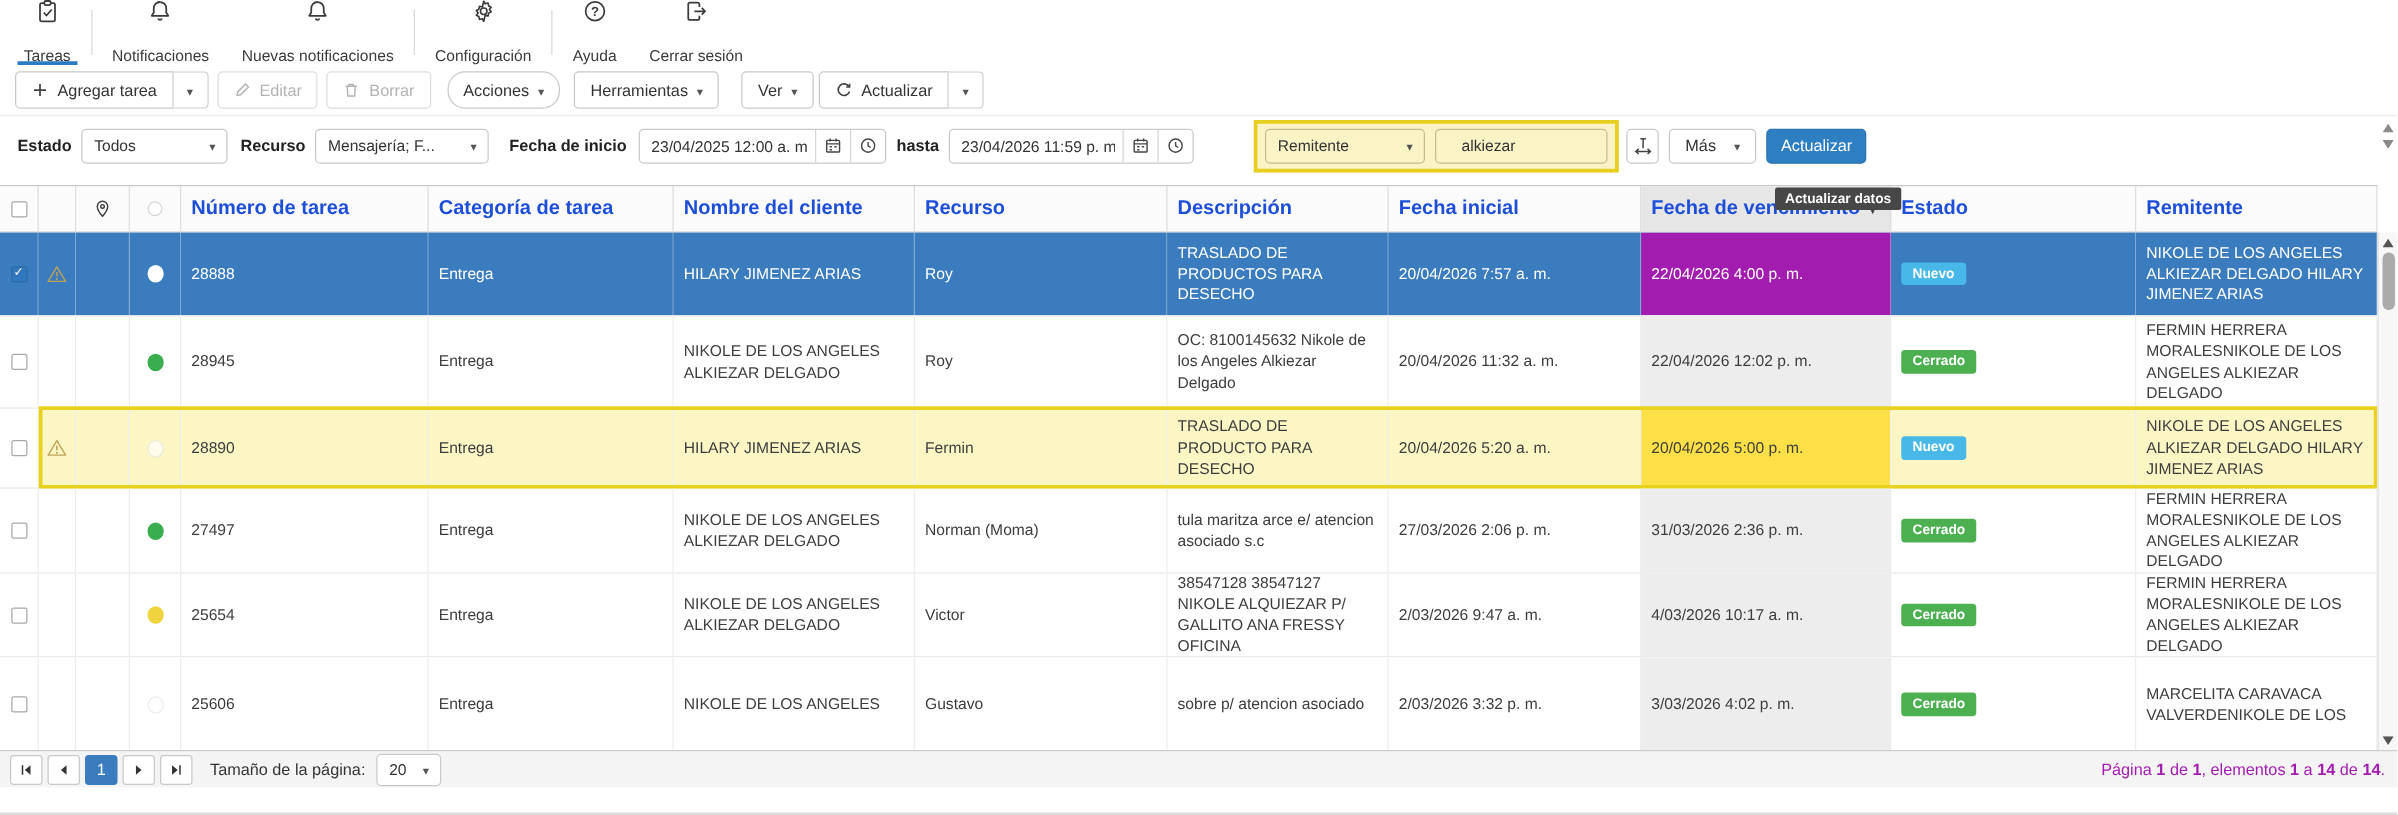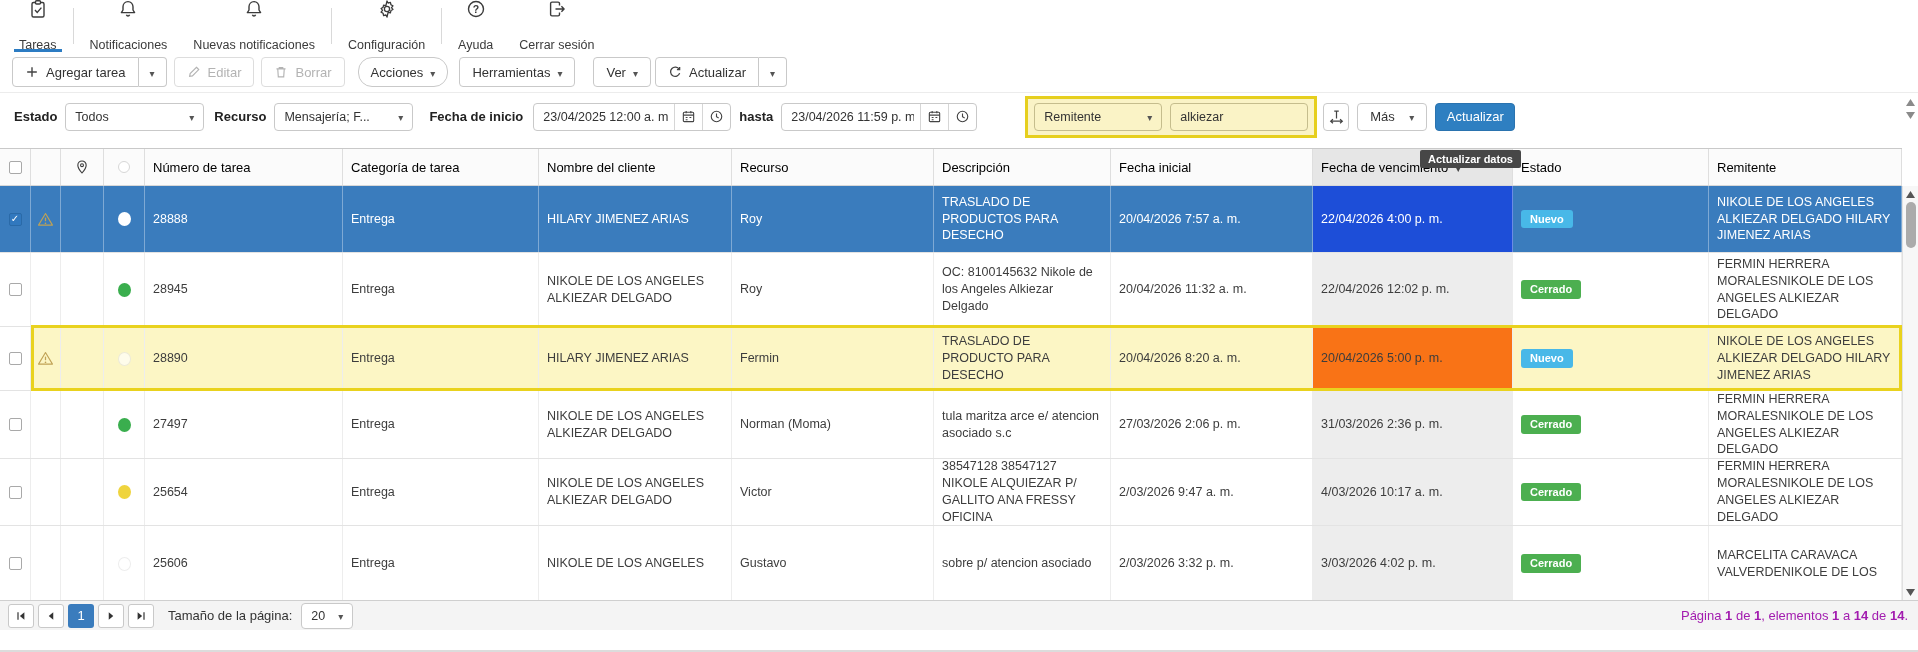--- a/index.html
+++ b/index.html
@@ -22,53 +22,53 @@
   .split { display:inline-flex; }
   .split .btn.main { border-radius:4px 0 0 4px; }
   .split .btn.caret-btn { border-radius:0 4px 4px 0; border-left:none; width:28px; padding:0; justify-content:center; }
   .caret::before { content:"▾"; font-size:10px; color:#555; line-height:1; }
   .btn .ic svg { display:block; }
 
   
   .filterbar { height:56px; display:flex; align-items:center; padding:0 0 8px 14px; border-top:1px solid #ececec; position:relative; }
   .flabel { font-size:13px; font-weight:bold; color:#222; white-space:nowrap; }
   .select { display:inline-flex; align-items:center; justify-content:space-between; height:28px; border:1px solid #c9c9c9; border-radius:4px; background:#fff; font-size:12.5px; padding:0 9px; cursor:pointer; }
-  .select.w-estado { width:139px; margin:0 10px 0 8px; }
+  .select.w-estado { width:117px; margin:0 10px 0 8px; }
   .select.w-recurso { width:139px; margin:16px 8px; }
   .dgroup { display:inline-flex; align-items:stretch; height:28px; border:1px solid #c9c9c9; border-radius:4px; background:#fff; overflow:hidden; }
   .dgroup input { border:none; outline:none; width:140px; padding:0 6px 0 9px; font-size:12.5px; font-family:inherit; color:#333; background:transparent; }
   .dgroup input.w2 { width:138px; }
   .dgroup .seg { width:28px; display:flex; align-items:center; justify-content:center; border-left:1px solid #d6d6d6; cursor:pointer; color:#444; }
   .lbl-hasta { margin:0 8px; }
   .lbl-fecha { margin:0 10px 0 8px; }
   .ywrap { display:flex; align-items:center; gap:8px; margin-left:48px; padding:4px 6px; background:#faf3c6; border:3px solid #e6cf1e; }
   .ywrap .select { width:128px; background:#faf3c6; border-color:#c5bd8d; }
-  .ywrap input { width:138px; height:28px; border:1px solid #c5bd8d; border-radius:4px; background:#faf3c6; font-size:12.5px; font-family:inherit; padding:0 9px; color:#333; outline:none; }
+  .ywrap input { width:138px; height:28px; border:1px solid #c5bd8d; border-radius:4px; background:#faf3c6; font-size:12.5px; font-family:inherit; padding:0 20px; color:#333; outline:none; }
   .icon-btn { width:26px; height:28px; margin-left:6px; display:inline-flex; align-items:center; justify-content:center; border:1px solid #c9c9c9; border-radius:4px; background:#fff; cursor:pointer; color:#444; }
   .btn-mas { width:70px; justify-content:space-between; height:28px; margin-left:8px; }
   .btn-blue { height:28px; width:80px; justify-content:center; margin-left:8px; background:#2e7fc1; border-color:#2a73af; color:#fff; font-size:13px; }
   .mini-scroll { position:absolute; right:3px; top:6px; display:flex; flex-direction:column; gap:6px; color:#8a8a8a; }
   .tooltip { position:absolute; left:1420px; top:150px; z-index:60; background:#474747; color:#fff; font-size:11px; font-weight:bold; padding:3px 8px; border-radius:2px; white-space:nowrap; }
 
   
   .gridwrap { position:relative; height:452px; --cols: 31px 30px 43px 41px 198px 196px 193px 202px 177px 202px 200px 196px 193px; }
   .thead { display:grid; grid-template-columns:var(--cols); width:1902px; height:38px; background:#fbfbfb; border-top:1px solid #c9c9c9; border-bottom:1px solid #d8d8d8; }
-  .th { display:flex; align-items:center; padding:0 8px; font-size:13px; color:#000000; border-right:1px solid #dedede; overflow:hidden; white-space:nowrap; }
+  .th { display:flex; align-items:center; padding:0 8px; font-size:16px; color:#1d4ed8; border-right:1px solid #dedede; overflow:hidden; white-space:nowrap;font-weight:bold; }
   .th.cicon { justify-content:center; padding:0; }
   .th.gray { background:#e6e6e6; gap:6px; }
   .sort-ic::before { content:"▼"; font-size:8px; color:#444; }
   .tbody { width:1902px; height:414px; overflow:hidden; }
   .trow { display:grid; grid-template-columns:var(--cols); position:relative; background:#fff; border-bottom:1px solid #e3e3e3; }
   .td { display:flex; align-items:center; padding:4px 8px; font-size:12.5px; line-height:1.35; color:#3d3d3d; border-right:1px solid #ededed; overflow:hidden; }
   .td.c-check, .td.c-warn, .td.c-pin, .td.c-dot { justify-content:center; padding:4px 0; }
   .td.c-fv { background:#ededed; }
   .trow.sel, .trow.sel .td { background:#3a7cbd; color:#fff; border-right-color:rgba(255,255,255,.35); }
-  .trow.sel .td.c-fv { background:#1d4ed8; }
+  .trow.sel .td.c-fv { background:#a21caf; }
   .trow.hl .td:not(.c-check) { background:#fcf6c5; }
-  .trow.hl .td.c-fv { background:#f97316; }
+  .trow.hl .td.c-fv { background:#fde047; }
   .trow.hl::after { content:""; position:absolute; left:31px; right:0; top:-2px; bottom:-1px; border:3px solid #e9d21e; pointer-events:none; }
   .cb { width:13px; height:13px; border:1px solid #a9a9a9; border-radius:2px; background:#fff; display:inline-flex; align-items:center; justify-content:center; cursor:pointer; }
   .cb.checked { background:#3178be; border-color:#2a6aa8; }
   .cb.checked::after { content:"✓"; color:#fff; font-size:10px; line-height:1; }
   .warn { display:none; color:#c0a255; }
   .trow.warned .warn { display:inline-flex; }
   .dot { display:none; width:13px; height:14px; border-radius:50%; }
   .dot.white { display:inline-block; background:#fff; }
   .dot.green { display:inline-block; background:#3aae4e; }
   .dot.yellow { display:inline-block; background:#efd43e; }
@@ -385,21 +385,21 @@
     </div>
     <div class="td c-pin"></div>
     <div class="td c-dot">
             <span class="dot faint"></span>
           </div>
     <div class="td c-num">28890</div>
     <div class="td c-cat">Entrega</div>
     <div class="td c-cli">HILARY JIMENEZ ARIAS</div>
     <div class="td c-rec">Fermin</div>
     <div class="td c-desc">TRASLADO DE PRODUCTO PARA DESECHO</div>
-    <div class="td c-fi">20/04/2026 8:20 a. m.</div>
+    <div class="td c-fi">20/04/2026 5:20 a. m.</div>
     <div class="td c-fv">20/04/2026 5:00 p. m.</div>
     <div class="td c-est">
             <span class="badge new">Nuevo</span>
           </div>
     <div class="td c-rem">NIKOLE DE LOS ANGELES ALKIEZAR DELGADO HILARY JIMENEZ ARIAS</div>
   </div>
         <div class="trow" style="height: 68px;">
     <div class="td c-check">
             <span class="cb"></span>
           </div>

